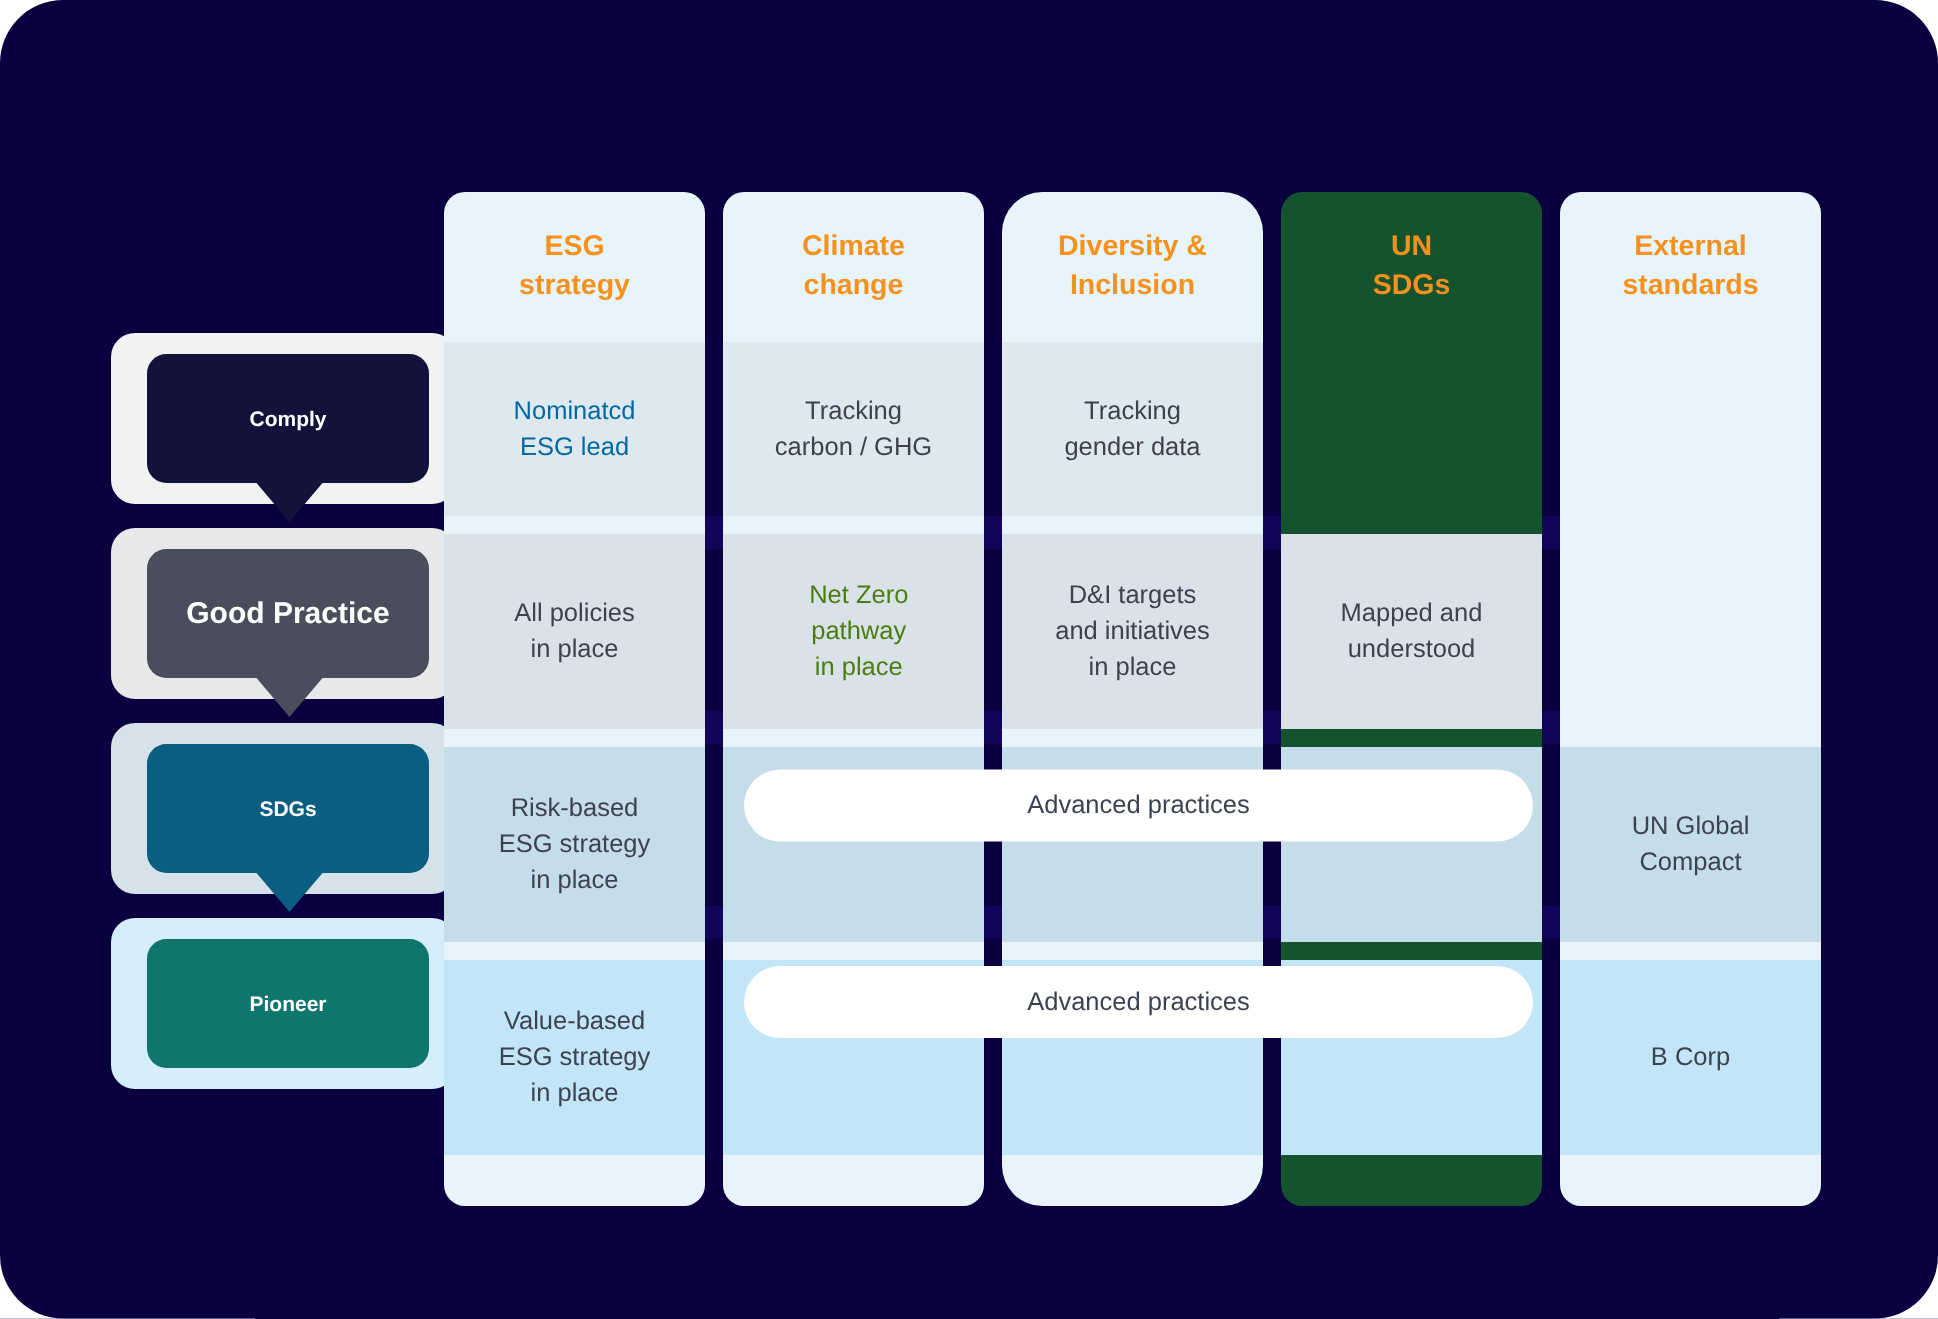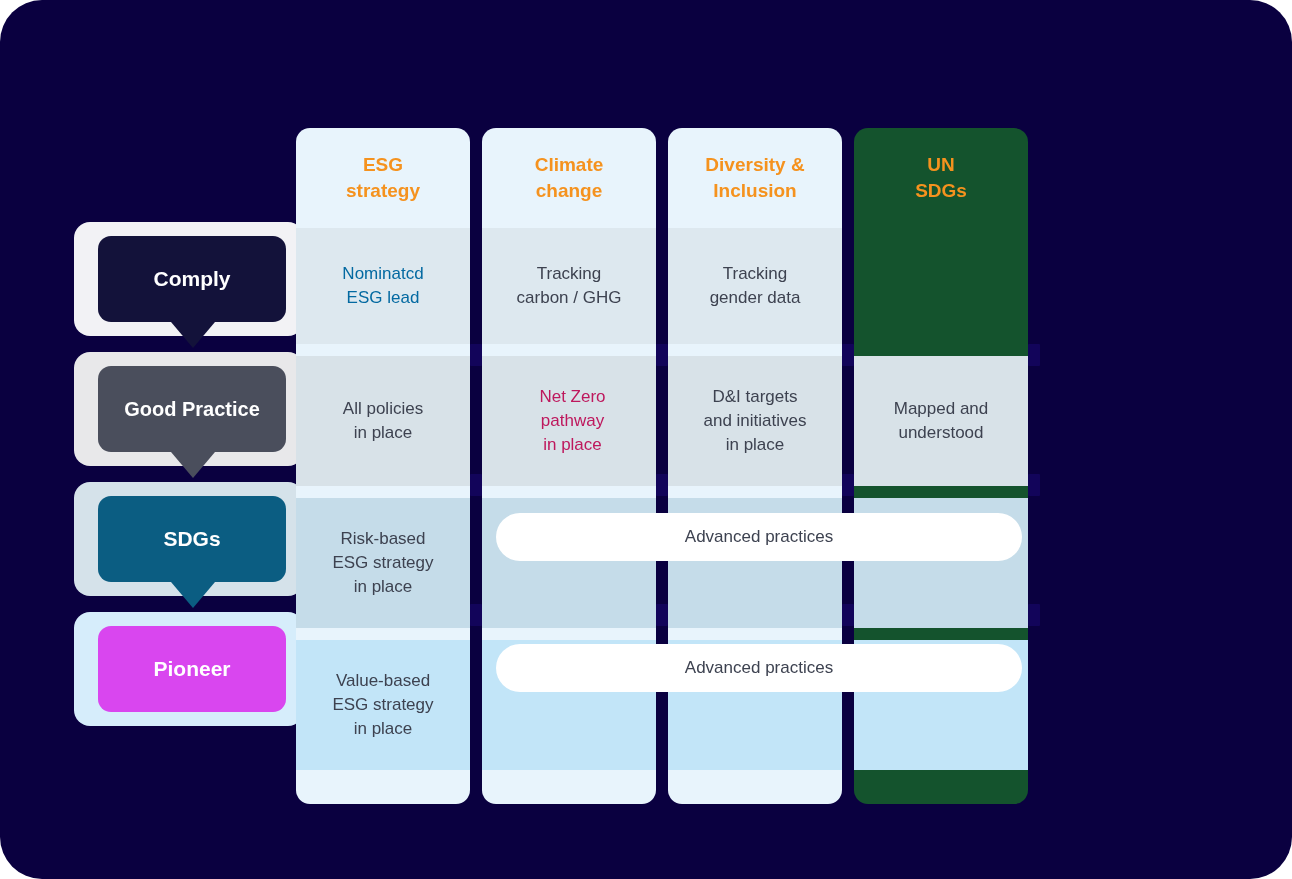--- a/index.html
+++ b/index.html
@@ -119,21 +119,21 @@
     position: absolute;
     left: 24px;
     top: 14px;
     width: 188px;
     height: 86px;
     border-radius: 13px;
     display: flex;
     align-items: center;
     justify-content: center;
     color: #ffffff;
-    font-size: 21px;
+    font-size: 14px;
     font-weight: bold;
     text-align: center;
   }
   .rowlabel.l1 .rowlabel-pill { font-size: 20px; }
 
   .rowlabel-tail {
     position: absolute;
     left: 97px;
     top: 100px;
     width: 0; height: 0;
@@ -180,21 +180,21 @@
     </div>
 
     <div class="rowlabel l2" style="background: rgb(213, 226, 234);">
       <div class="rowlabel-pill" style="background: rgb(11, 93, 130);">
         <span>SDGs</span>
       </div>
       <div class="rowlabel-tail" style="color: rgb(11, 93, 130);"></div>
     </div>
 
     <div class="rowlabel l3" style="background: rgb(214, 237, 251);">
-      <div class="rowlabel-pill" style="background: #d946ef;">
+      <div class="rowlabel-pill" style="background: #0f766e;">
         <span>Pioneer</span>
       </div>
     </div>
 
     <div class="col-card c0" style="background: rgb(232, 244, 252);">
       <div class="col-header" style="color: rgb(245, 146, 30);">ESG<br>strategy</div>
       <div class="band r0 tint-0">
         <div class="band-text" style="color: #0369a1;">Nominatcd<br>ESG lead</div>
       </div>
       <div class="band r1 tint-1">
@@ -207,31 +207,31 @@
         <div class="band-text" style="color: rgb(61, 66, 80);">Value-based<br>ESG strategy<br>in place</div>
       </div>
     </div>
 
     <div class="col-card c1" style="background: rgb(232, 244, 252);">
       <div class="col-header" style="color: rgb(245, 146, 30);">Climate<br>change</div>
       <div class="band r0 tint-0">
         <div class="band-text" style="color: rgb(61, 66, 80);">Tracking<br>carbon / GHG</div>
       </div>
       <div class="band r1 tint-1">
-        <div class="band-text" style="color: #be185d; padding-left: 15px;">Net Zero<br>pathway<br>in place</div>
-      </div>
-      <div class="band r2 tint-2">
-        <div class="band-text" style="color: rgb(61, 66, 80);"></div>
-      </div>
-      <div class="band r3 tint-3">
-        <div class="band-text" style="color: rgb(61, 66, 80);"></div>
-      </div>
-    </div>
-
-    <div class="col-card c2" style="background: rgb(232, 244, 252);">
+        <div class="band-text" style="color: #4d7c0f; padding-left: 15px;">Net Zero<br>pathway<br>in place</div>
+      </div>
+      <div class="band r2 tint-2">
+        <div class="band-text" style="color: rgb(61, 66, 80);"></div>
+      </div>
+      <div class="band r3 tint-3">
+        <div class="band-text" style="color: rgb(61, 66, 80);"></div>
+      </div>
+    </div>
+
+    <div class="col-card c2" style="background: rgb(232, 244, 252); border-radius: 27px;">
       <div class="col-header" style="color: rgb(245, 146, 30);">Diversity &amp;<br>Inclusion</div>
       <div class="band r0 tint-0">
         <div class="band-text" style="color: rgb(61, 66, 80);">Tracking<br>gender data</div>
       </div>
       <div class="band r1 tint-1">
         <div class="band-text" style="color: rgb(61, 66, 80);">D&amp;I targets<br>and initiatives<br>in place</div>
       </div>
       <div class="band r2 tint-2">
         <div class="band-text" style="color: rgb(61, 66, 80);"></div>
       </div>
@@ -249,20 +249,35 @@
         <div class="band-text" style="color: rgb(61, 66, 80);">Mapped and<br>understood</div>
       </div>
       <div class="band r2 tint-2">
         <div class="band-text" style="color: rgb(61, 66, 80);"></div>
       </div>
       <div class="band r3 tint-3">
         <div class="band-text" style="color: rgb(61, 66, 80);"></div>
       </div>
     </div>
 
+    <div class="col-card c4" style="background: rgb(232, 244, 252);">
+      <div class="col-header" style="color: rgb(245, 146, 30);">External<br>standards</div>
+      <div class="band r0 tint-empty">
+        <div class="band-text" style="color: rgb(61, 66, 80);"></div>
+      </div>
+      <div class="band r1 tint-empty">
+        <div class="band-text" style="color: rgb(61, 66, 80);"></div>
+      </div>
+      <div class="band r2 tint-2">
+        <div class="band-text" style="color: rgb(61, 66, 80);">UN Global<br>Compact</div>
+      </div>
+      <div class="band r3 tint-3">
+        <div class="band-text" style="color: rgb(61, 66, 80);">B Corp</div>
+      </div>
+    </div>
 
     <div class="span-pill s2" style="color: rgb(61, 66, 80);">
       <span>Advanced practices</span>
     </div>
     <div class="span-pill s3" style="color: rgb(61, 66, 80);">
       <span>Advanced practices</span>
     </div>
 
   <div class="notch" style="left: 470px; top: 344px;"></div>
       <div class="notch" style="left: 656px; top: 344px;"></div>

